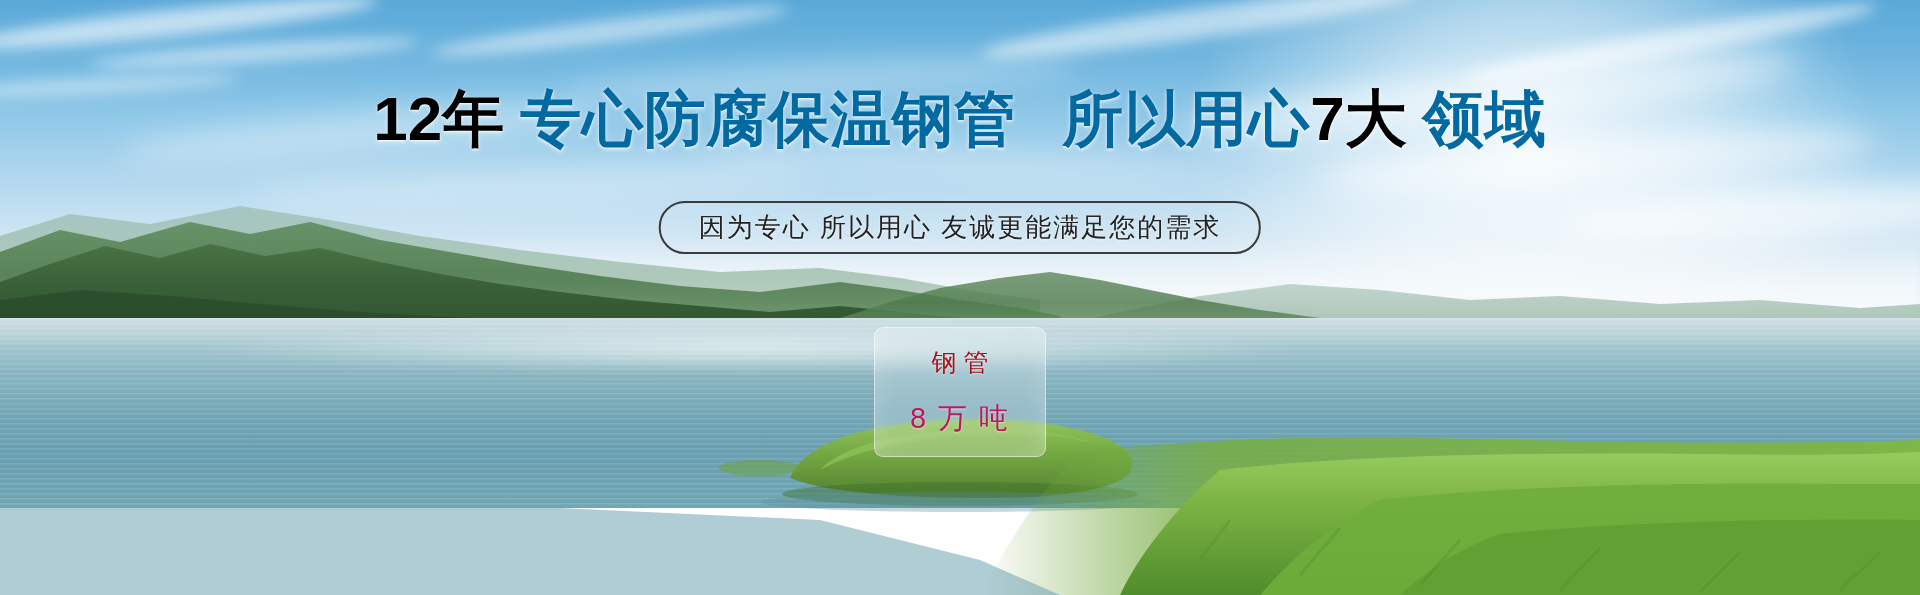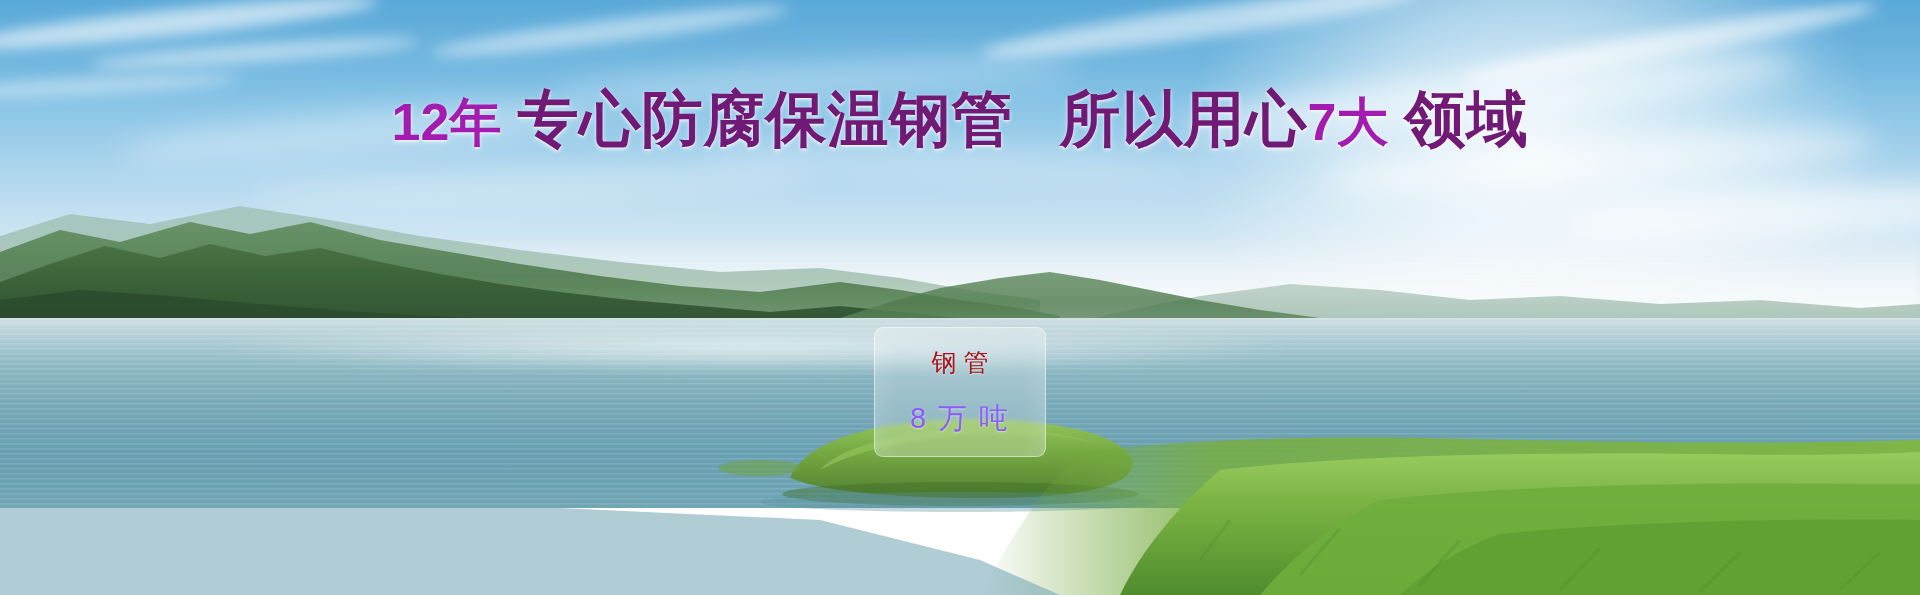--- a/index.html
+++ b/index.html
@@ -66,22 +66,22 @@
     position:absolute;left:0;top:86px;width:1920px;
     text-align:center;
     font-family:"Liberation Sans","DejaVu Sans",sans-serif;
     font-weight:bold;
     font-size:61px;
     line-height:66px;
     letter-spacing:1px;
     white-space:nowrap;
     text-shadow:0 2px 5px rgba(255,255,255,.55), 0 1px 2px rgba(255,255,255,.8);
   }
-  .hl-red{color:#a21caf;font-size:52px;letter-spacing:0;}
-  .hl-dark{color:#701a75;margin-left:16px;}
+  .hl-red{color:#000000;font-size:62px;letter-spacing:0;}
+  .hl-dark{color:#0369a1;margin-left:16px;}
   .hl-gap{display:inline-block;width:30px;}
 
   .subpill{
     position:absolute;left:50%;top:201px;transform:translateX(-50%);
     height:49px;line-height:49px;
     padding:0 38px;
     border:2px solid #3a3a3a;
     border-radius:26px;
     color:#232323;
     font-size:26px;
@@ -111,21 +111,21 @@
   .card-label{
     color:#a51219;
     font-size:25px;
     letter-spacing:7px;
     text-indent:7px;
     margin-bottom:20px;
     font-family:"Liberation Sans","DejaVu Sans",sans-serif;
     text-shadow:0 1px 2px rgba(255,255,255,.5);
   }
   .card-value{
-    color:#8b5cf6;
+    color:#be185d;
     font-size:29px;
     letter-spacing:2px;
     font-family:"Liberation Sans","DejaVu Sans",sans-serif;
     text-shadow:0 1px 2px rgba(255,255,255,.5);
   }
   .card-value sup{font-size:17px;vertical-align:super;letter-spacing:0;}
 </style>
 </head>
 <body>
 
@@ -253,20 +253,21 @@
       <path d="M1840,590 L1880,552" stroke="#4d8a2b" stroke-width="3" fill="none"></path>
     </g>
 
     <path d="M0,508 L560,508 L820,520 L980,560 L1060,595 L0,595 Z" fill="#6fa3b2" opacity=".55"></path>
   </svg>
 
   <div class="headline">
     <span class="hl-red">12年</span><span class="hl-dark">专心防腐保温钢管</span><span class="hl-gap"></span><span class="hl-dark">所以用心</span><span class="hl-red">7大</span><span class="hl-dark">领域</span>
   </div>
 
+  <div class="subpill">因为专心 所以用心  友诚更能满足您的需求</div>
 
   <div class="cards">
 
     <div class="card">
       <div class="card-label">钢管</div>
       <div class="card-value">
         <span>8 万 吨</span>
       </div>
     </div>
 

